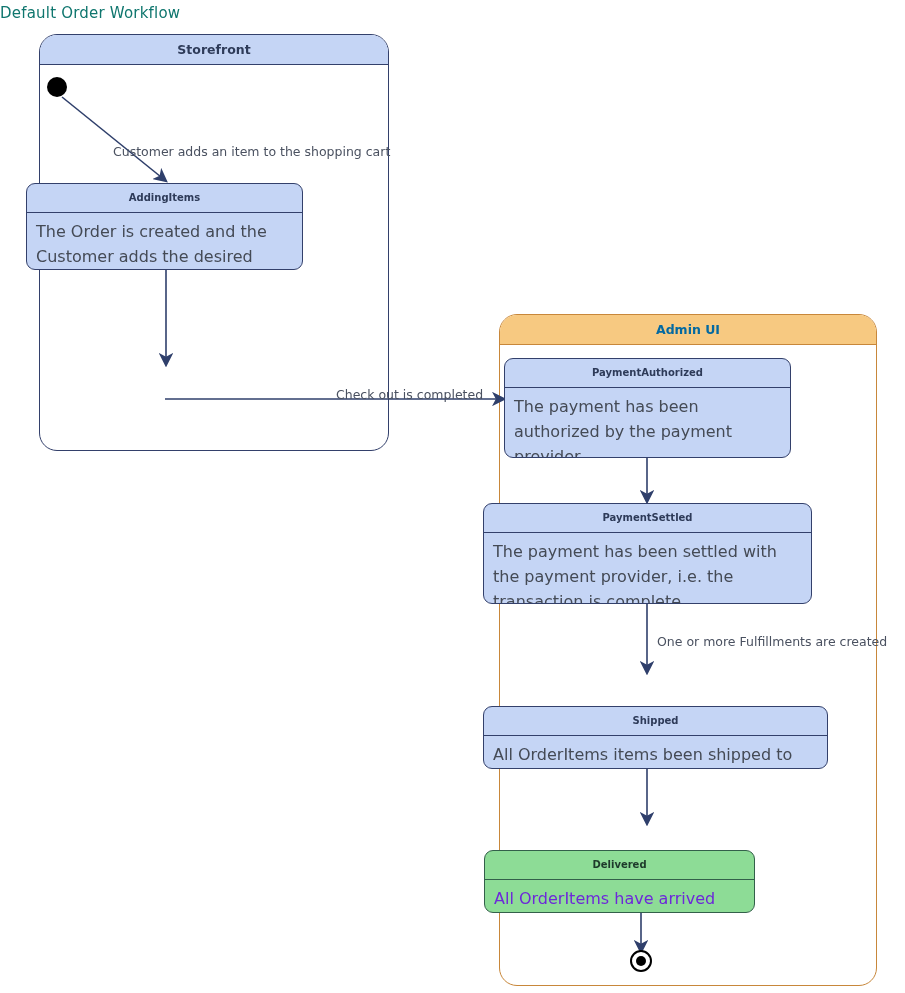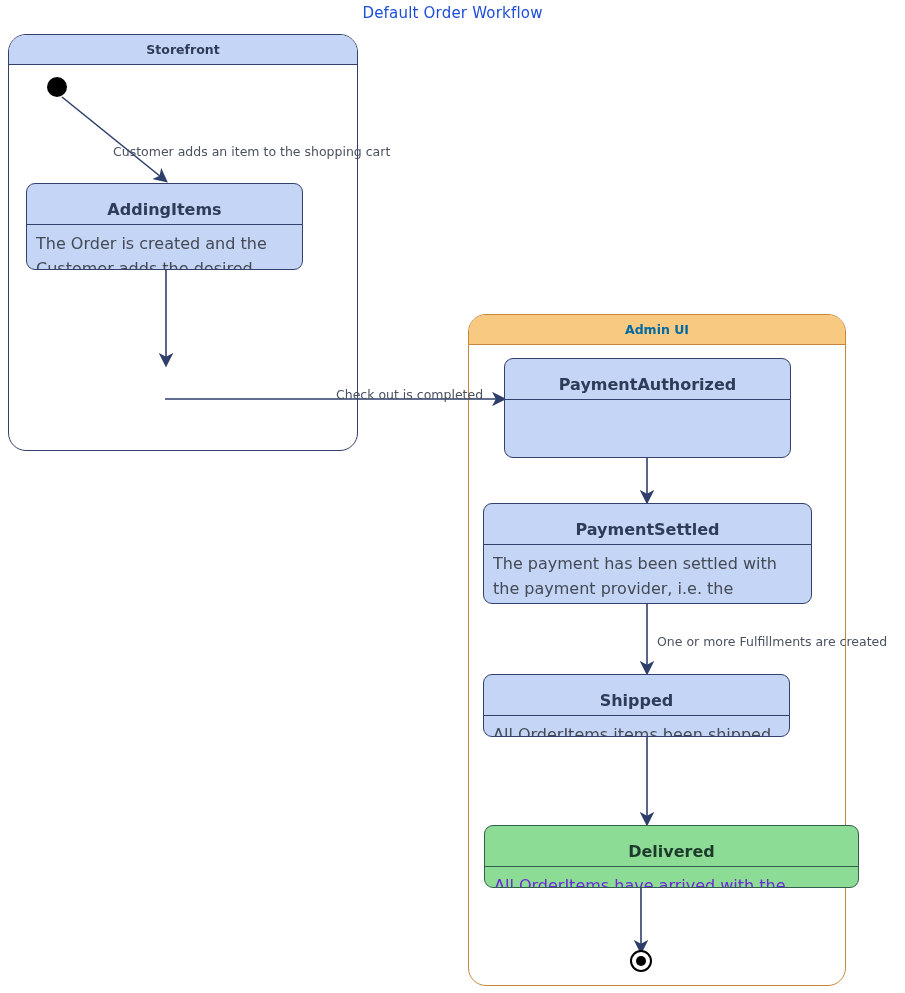--- a/index.html
+++ b/index.html
@@ -19,35 +19,36 @@
     overflow: hidden;
     background: #ffffff;
   }
 
   
   .diagram-title {
     position: absolute;
     left: 0;
     top: 4px;
     width: 905px;
-    text-align: center;
+    text-align: left;
     font-size: 15px;
-    color: #1d4ed8;
+    color: #0f766e;
     letter-spacing: 0.2px;
     white-space: nowrap;
   }
 
   
   .composite {
     position: absolute;
     box-sizing: border-box;
     border-radius: 18px;
     border: 1.6px solid #33406b;
     background: #ffffff;
     overflow: hidden;
+    margin-left: 31px;
   }
   .composite-header {
     position: absolute;
     left: 0;
     top: 0;
     right: 0;
     height: 30px;
     line-height: 30px;
     text-align: center;
     font-weight: bold;
@@ -81,27 +82,26 @@
     position: absolute;
     box-sizing: border-box;
     border: 1.5px solid #33406b;
     border-radius: 9px;
     background: #c5d5f5;
     overflow: hidden;
   }
   .state-title {
     text-align: center;
     font-weight: bold;
-    font-size: 16px;
+    font-size: 10px;
     color: #2e3b59;
     padding: 7px 6px 7px 6px;
     border-bottom: 1.5px solid #33406b;
     box-sizing: border-box;
     line-height: 14px;
-    margin-top: 12px;
   }
   .state-desc {
     font-size: 16px;
     color: #444a55;
     padding: 6px 8px 6px 9px;
     line-height: 25px;
     box-sizing: border-box;
   }
   .state.green {
     background: #8ddc96;
@@ -211,33 +211,34 @@
   <div class="final-state" style="left:630px; top:950px;"></div>
 
   <div class="state" style="left:26px; top:183px; width:277px; height:87px;">
     <div class="state-title">AddingItems</div>
     <div class="state-desc">The Order is created and the Customer adds the desired items to it.</div>
   </div>
 
 
   <div class="state" style="left:504px; top:358px; width:287px; height:100px;">
     <div class="state-title">PaymentAuthorized</div>
+    <div class="state-desc">The payment has been authorized by the payment provider.</div>
   </div>
 
   <div class="state" style="left:483px; top:503px; width:329px; height:101px;">
     <div class="state-title">PaymentSettled</div>
     <div class="state-desc">The payment has been settled with the payment provider, i.e. the transaction is complete.</div>
   </div>
 
-  <div class="state" style="left:483px; top:674px; width:307px; height:63px;">
+  <div class="state" style="left:483px; top:706px; width:345px; height:63px;">
     <div class="state-title">Shipped</div>
     <div class="state-desc">All OrderItems items been shipped to the Customer</div>
   </div>
 
-  <div class="state green" style="left:484px; top:825px; width:375px; height:63px;">
+  <div class="state green" style="left:484px; top:850px; width:271px; height:63px;">
     <div class="state-title">Delivered</div>
     <div class="state-desc">All OrderItems have arrived with the Customer</div>
   </div>
 
   <div class="edge-label" style="left:113px; top:133px;">Customer adds an item to the shopping cart</div>
 
   <div class="edge-label" style="left:336px; top:376px;">Check out is completed</div>
 
   <div class="edge-label" style="left:657px; top:623px;">One or more Fulfillments are created</div>
 

